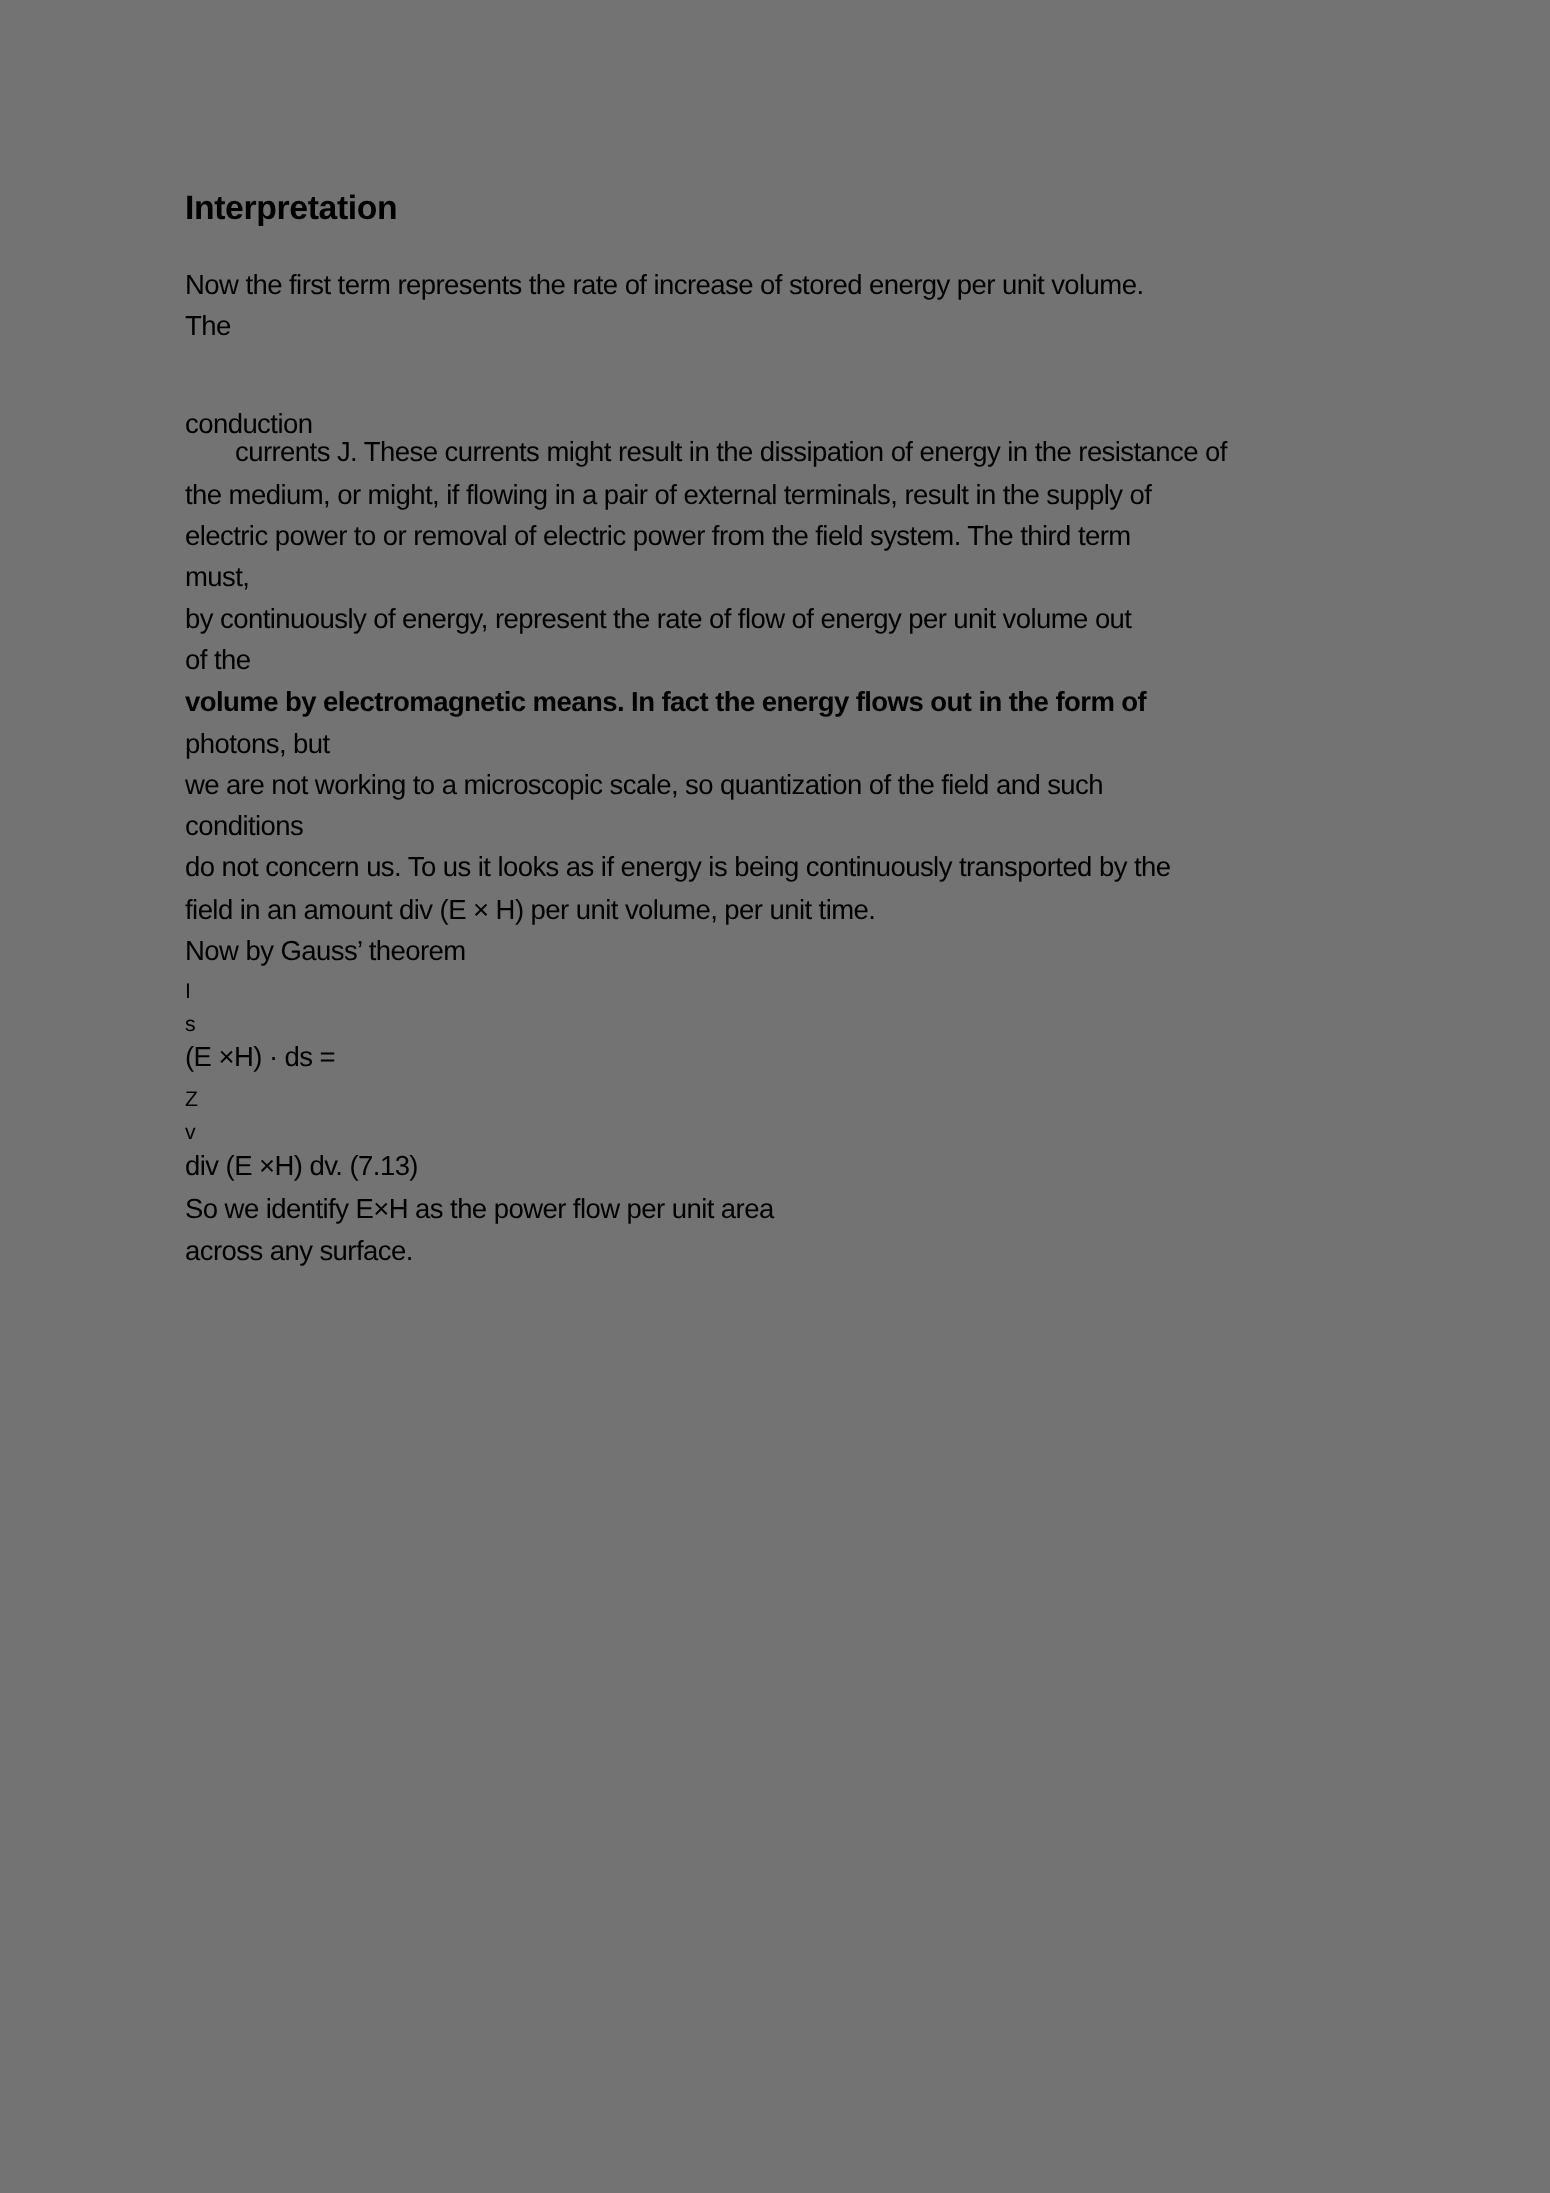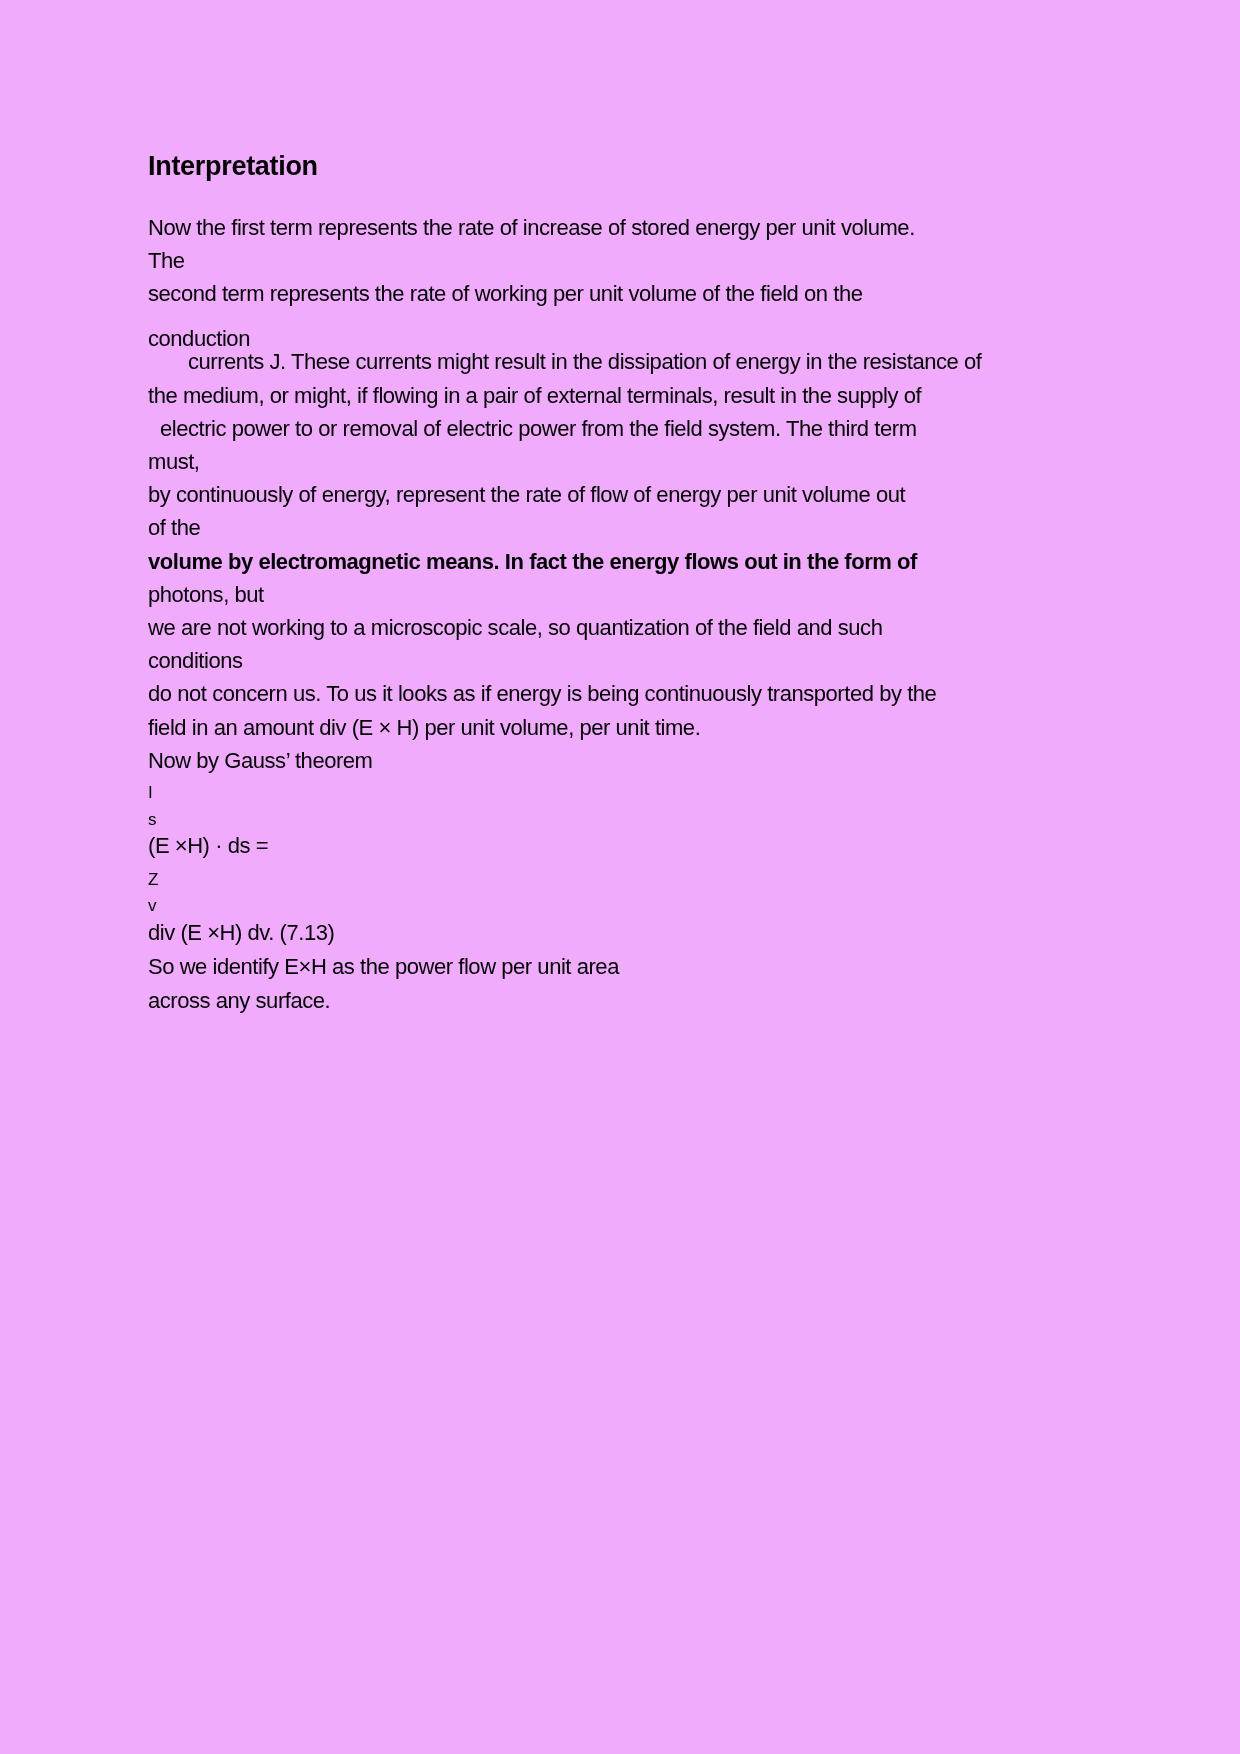--- a/index.html
+++ b/index.html
@@ -14,21 +14,21 @@
       overflow: hidden;
       color: #000000;
       font-family: "Liberation Sans", "DejaVu Sans", sans-serif;
     }
     .page {
       position: absolute;
       left: 0;
       top: 0;
       width: 1240px;
       height: 1754px;
-      background: #f0abfc;
+      background: #737373;
     }
     .heading {
       position: absolute;
       left: 148px;
       top: 150px;
       font-size: 27px;
       font-weight: bold;
       letter-spacing: -0.3px;
       margin: 0;
       line-height: 32px;
@@ -49,25 +49,24 @@
     }
   </style>
 </head>
 <body>
 
 <div class="page">
   <h2 class="heading">Interpretation</h2>
 
   <p class="line" style="top: 214px;">Now the first term represents the rate of increase of stored energy per unit volume.</p>
   <p class="line" style="top: 247px;">The</p>
-  <p class="line" style="top: 280px;">second term represents the rate of working per unit volume of the field on the</p>
   <p class="line" style="top: 313px; margin-top: 12px;">conduction</p>
   <p class="line" style="top: 348px; margin-left: 40px;">currents J. These currents might result in the dissipation of energy in the resistance of</p>
   <p class="line" style="top: 382px;">the medium, or might, if flowing in a pair of external terminals, result in the supply of</p>
-  <p class="line" style="top: 415px; margin-left: 12px;">electric power to or removal of electric power from the field system. The third term</p>
+  <p class="line" style="top: 415px;">electric power to or removal of electric power from the field system. The third term</p>
   <p class="line" style="top: 448px;">must,</p>
   <p class="line" style="top: 481px;">by continuously of energy, represent the rate of flow of energy per unit volume out</p>
   <p class="line" style="top: 514px;">of the</p>
   <p class="line" style="top: 548px; font-weight: bold;">volume by electromagnetic means. In fact the energy flows out in the form of</p>
   <p class="line" style="top: 581px;">photons, but</p>
   <p class="line" style="top: 614px;">we are not working to a microscopic scale, so quantization of the field and such</p>
   <p class="line" style="top: 647px; text-align: right;">conditions</p>
   <p class="line" style="top: 680px;">do not concern us. To us it looks as if energy is being continuously transported by the</p>
   <p class="line" style="top: 714px;">field in an amount div (E × H) per unit volume, per unit time.</p>
   <p class="line" style="top: 747px;">Now by Gauss’ theorem</p>

